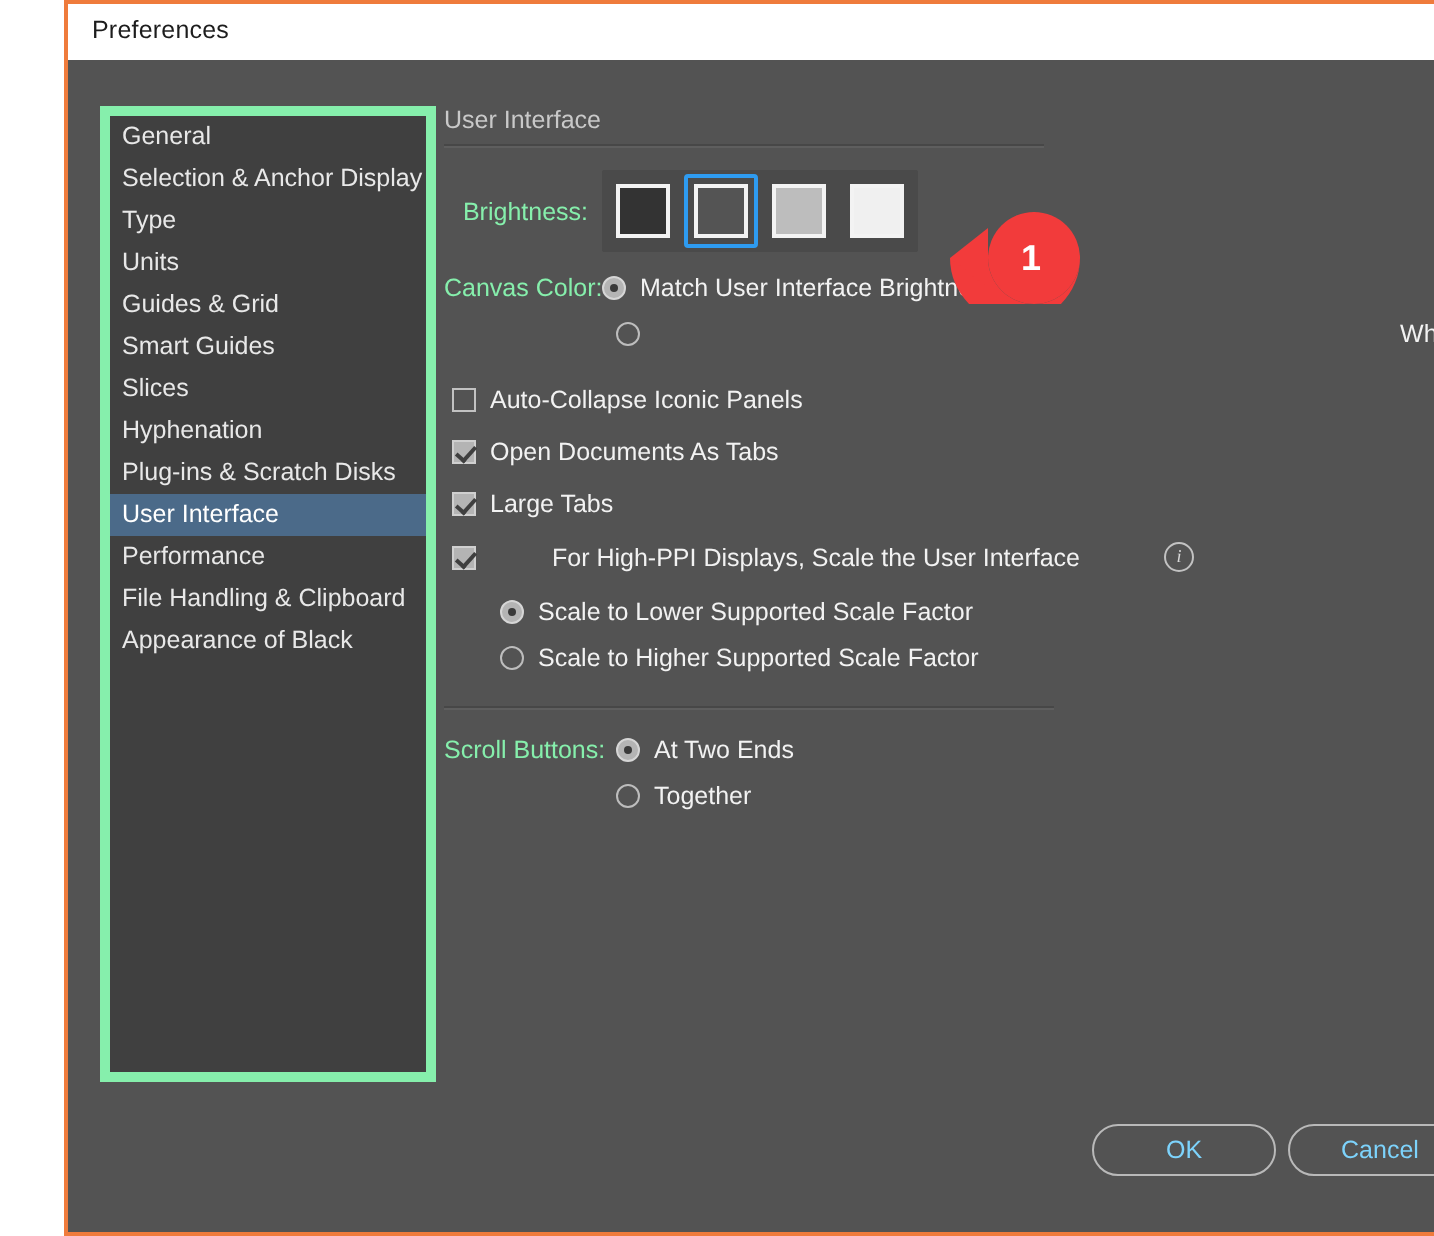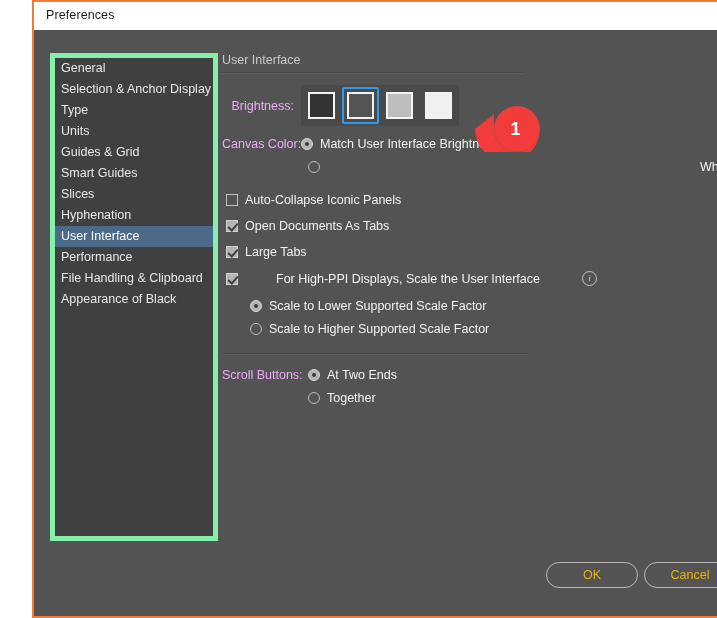--- a/index.html
+++ b/index.html
@@ -102,21 +102,21 @@
 
   
   .row {
     display: flex;
     align-items: center;
   }
   .lbl {
     width: 79px;
     text-align: right;
     font-size: 12.5px;
-    color: #f0abfc;
+    color: #86efac;
     padding-right: 7px;
     box-sizing: border-box;
     white-space: nowrap;
   }
   #swatches {
     display: flex;
     gap: 2px;
     background: #4a4a4a;
     padding: 2px;
     border-radius: 1px;
@@ -213,21 +213,21 @@
     vertical-align: middle;
   }
 
   
   .btn {
     position: absolute;
     height: 26px;
     border-radius: 13px;
     border: 1px solid #b9b9b9;
     background: transparent;
-    color: #eab308;
+    color: #7dd3fc;
     font-size: 12.5px;
     font-family: "Liberation Sans", sans-serif;
     cursor: pointer;
     padding: 0;
   }
   #btn-ok    { left: 512px; top: 532px; width: 92px; }
   #btn-cancel{ left: 610px; top: 532px; width: 92px; }
 
   
   #callout {
@@ -265,20 +265,21 @@
 
     <div id="sidebar">
       <div class="side-item">General</div>
       <div class="side-item">Selection &amp; Anchor Display</div>
       <div class="side-item">Type</div>
       <div class="side-item">Units</div>
       <div class="side-item">Guides &amp; Grid</div>
       <div class="side-item">Smart Guides</div>
       <div class="side-item">Slices</div>
       <div class="side-item">Hyphenation</div>
+      <div class="side-item">Plug-ins &amp; Scratch Disks</div>
       <div class="side-item selected">User Interface</div>
       <div class="side-item">Performance</div>
       <div class="side-item">File Handling &amp; Clipboard</div>
       <div class="side-item">Appearance of Black</div>
     </div>
 
     <div id="pane">
 
       <div class="section-title">User Interface</div>
       <div class="rule"></div>

